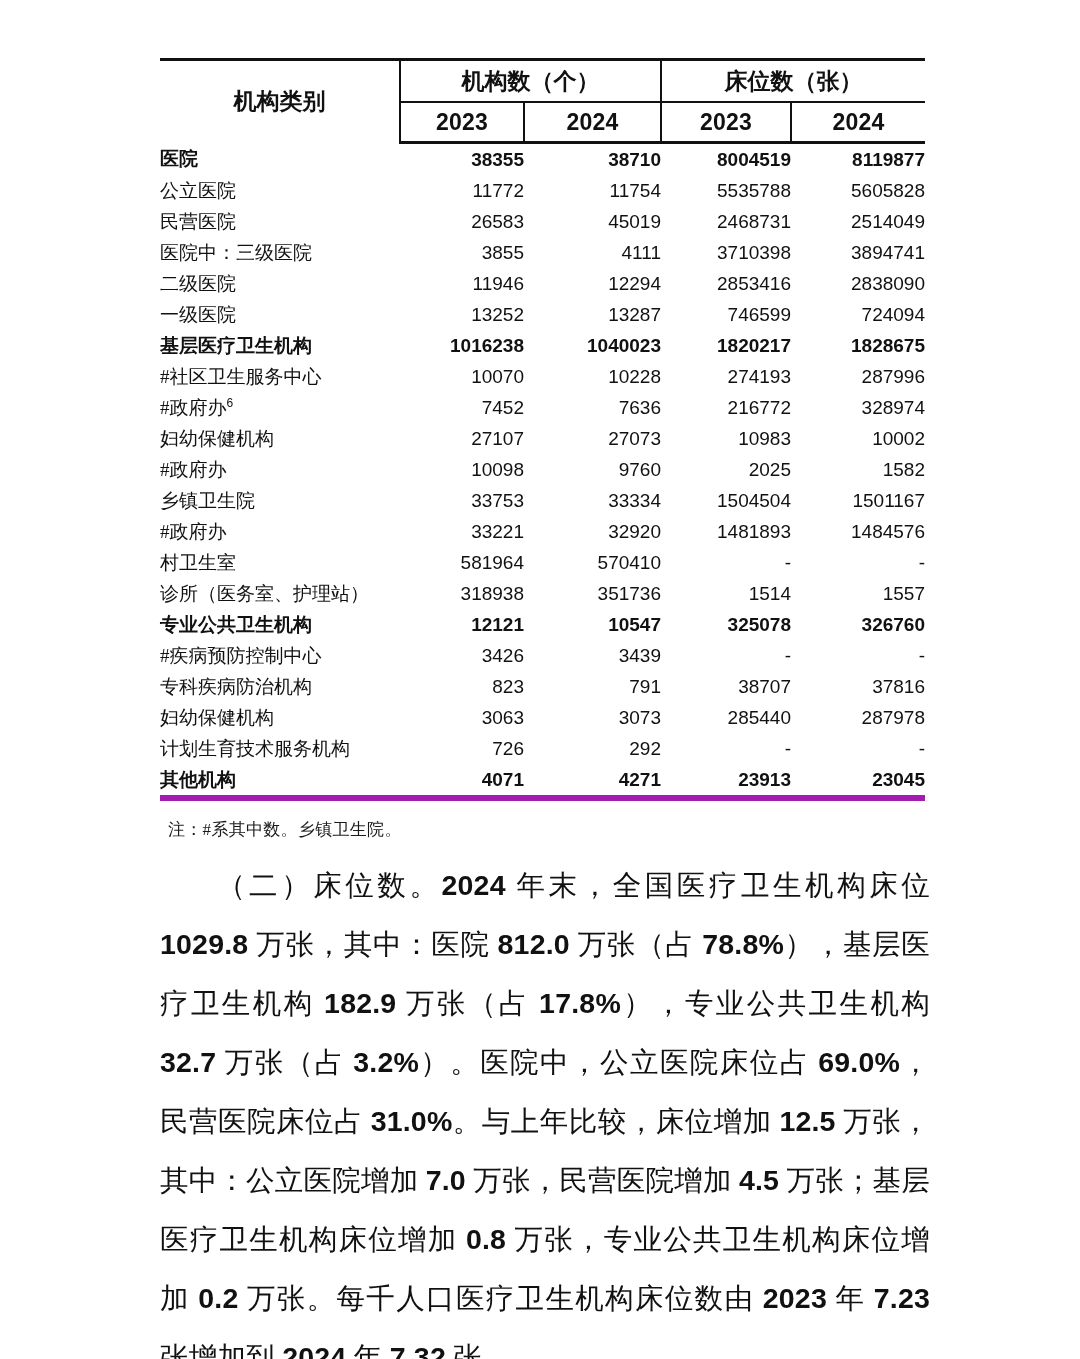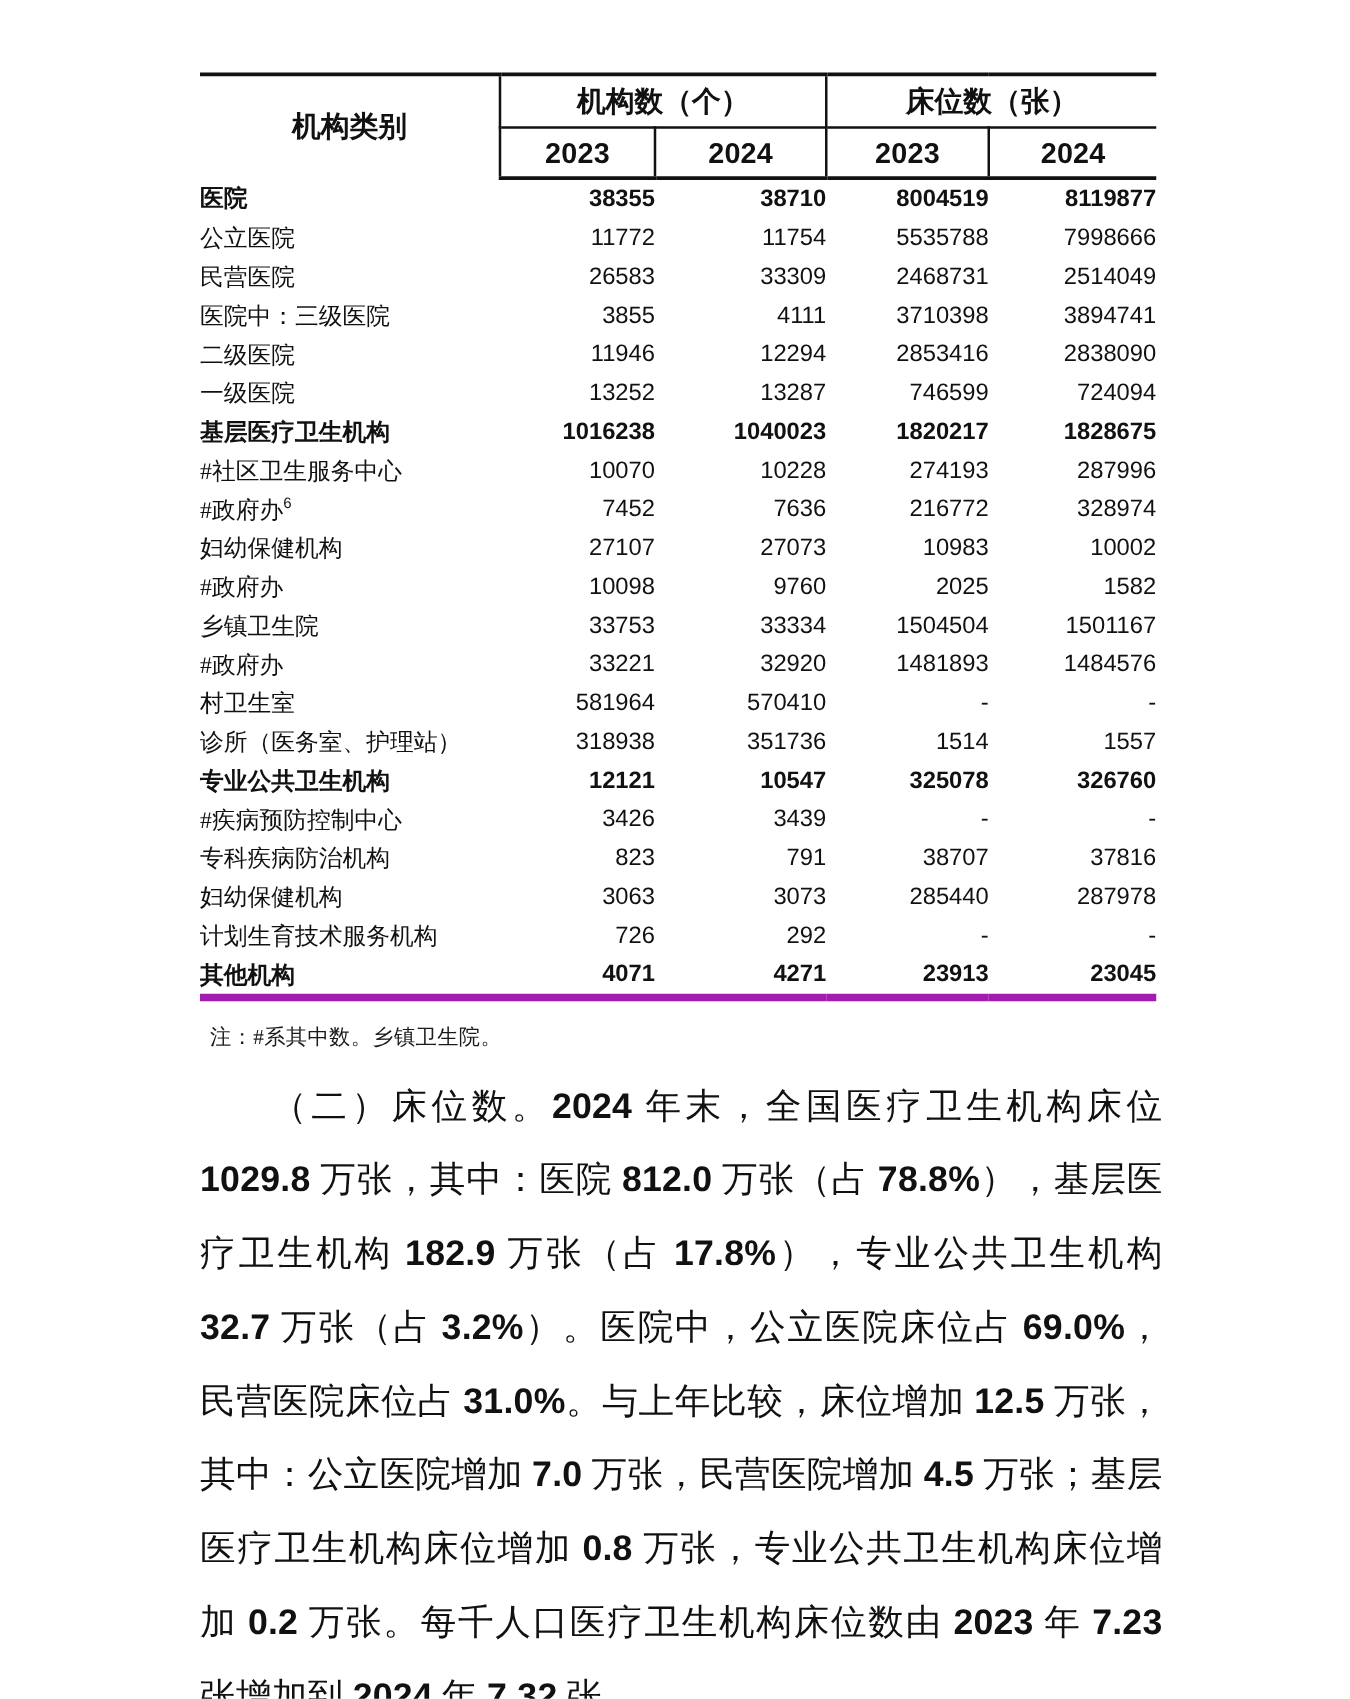--- a/index.html
+++ b/index.html
@@ -184,26 +184,26 @@
             <td class="num">38355</td>
             <td class="num">38710</td>
             <td class="num">8004519</td>
             <td class="num">8119877</td>
           </tr>
           <tr>
             <td class="label i1">公立医院</td>
             <td class="num">11772</td>
             <td class="num">11754</td>
             <td class="num">5535788</td>
-            <td class="num">7998666</td>
+            <td class="num">5605828</td>
           </tr>
           <tr>
             <td class="label i1">民营医院</td>
             <td class="num">26583</td>
-            <td class="num">33309</td>
+            <td class="num">45019</td>
             <td class="num">2468731</td>
             <td class="num">2514049</td>
           </tr>
           <tr>
             <td class="label i2">医院中：三级医院</td>
             <td class="num">3855</td>
             <td class="num">4111</td>
             <td class="num">3710398</td>
             <td class="num">3894741</td>
           </tr>

